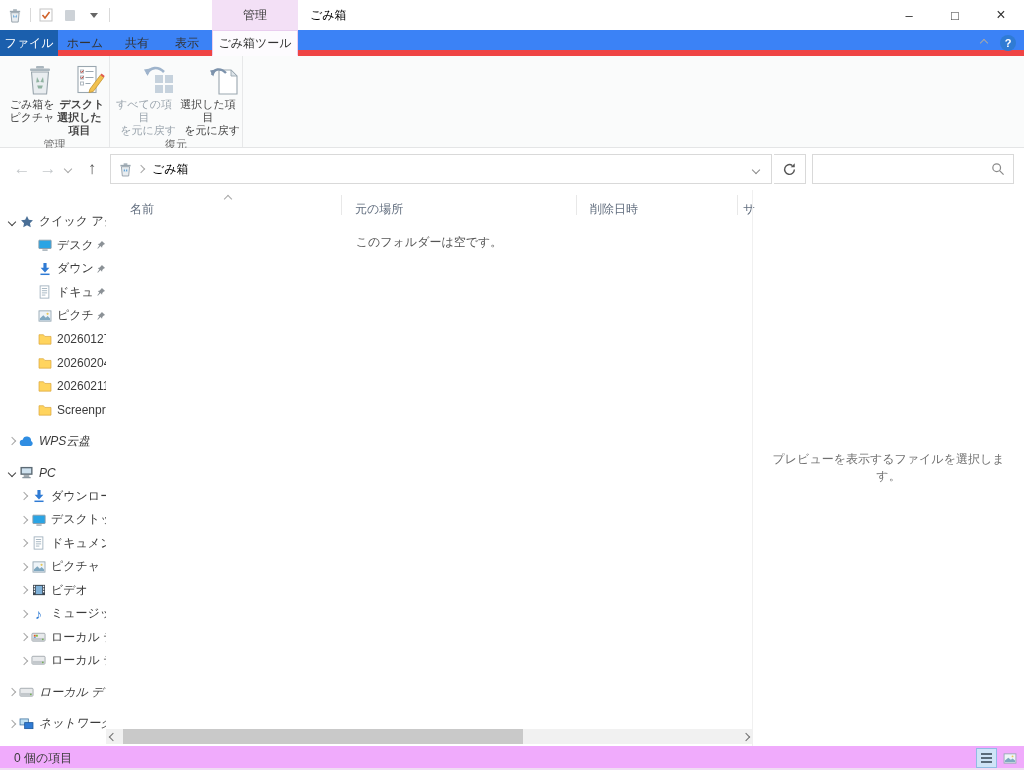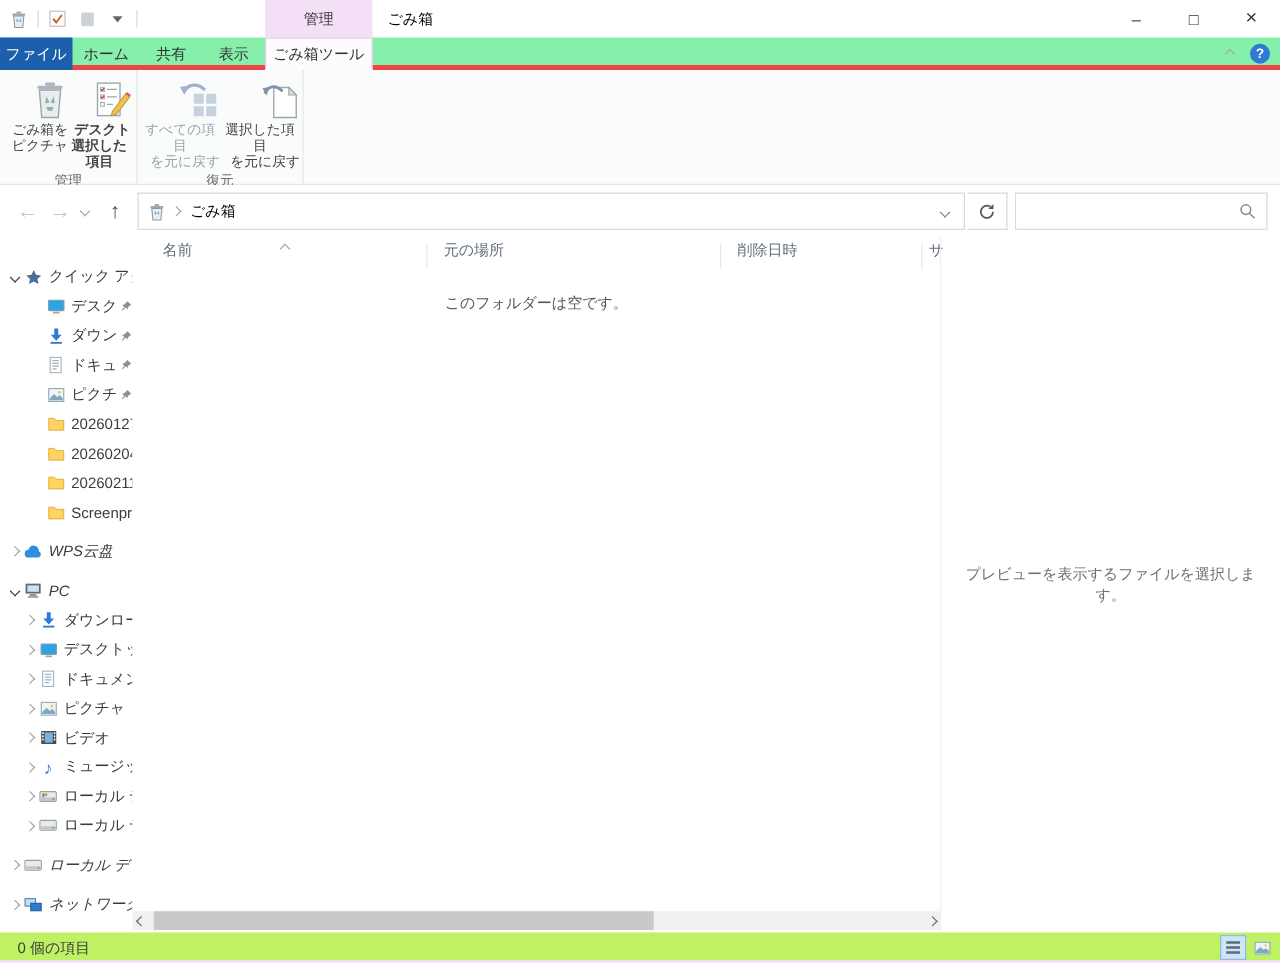--- a/index.html
+++ b/index.html
@@ -18,22 +18,22 @@
   .qat-btn { display:flex; align-items:center; justify-content:center; width:18px; height:22px; }
   .tri-down { width:0; height:0; border-left:4px solid transparent; border-right:4px solid transparent; border-top:5px solid #666; }
   .ctx-group { position:absolute; left:212px; top:0; width:86px; height:30px; background:#f3e0f6;
     display:flex; align-items:center; justify-content:center; color:#3c3c3c; font-size:12px; }
   .win-title { position:absolute; left:310px; top:0; height:30px; display:flex; align-items:center; color:#000; }
   .win-controls { position:absolute; right:0; top:0; height:30px; display:flex; }
   .wc-btn { width:46px; height:30px; display:flex; align-items:center; justify-content:center;
     font-size:13px; color:#333; background:transparent; border:none; font-family:inherit; }
 
   
-  .tabrow { position:absolute; left:0; top:30px; width:1024px; height:26px; background:#86efac;
-    border-bottom:4px solid #ef4444; }
+  .tabrow { position:absolute; left:0; top:30px; width:1024px; height:26px; background:#3b82f6;
+    border-bottom:6px solid #ef4444; }
   .tabs { display:flex; height:26px; }
   .tab { height:26px; display:flex; align-items:center; justify-content:center; font-size:12px; color:#333; }
   .tab.file { width:58px; background:#1b5fad; color:#fff; }
   .tab.home { width:54px; } .tab.share { width:50px; } .tab.view { width:50px; }
   .tab.tool { width:86px; background:#fdfbfe; border:1px solid #e9cdef; border-bottom:1px solid #fdfbfe; margin-bottom:-1px; }
   .ribbon-right { position:absolute; right:8px; top:0; height:26px; display:flex; align-items:center; gap:13px; }
   .help-circle { width:16px; height:16px; border-radius:50%; background:#2f7bd4; color:#fff; font-size:11px;
     display:flex; align-items:center; justify-content:center; font-weight:bold; }
 
   
@@ -84,39 +84,39 @@
   .trow .pin { margin-left:3px; display:flex; flex:none; }
   .trow.root { padding-left:6px; }
   .trow.qa { padding-left:36px; }
   .trow.child { padding-left:18px; }
   .mt8 { margin-top:8px;font-style:italic; }
   .note { color:#2f7bd4; font-size:14px; line-height:14px; }
 
   
   .filearea { position:absolute; left:106px; top:0; width:646px; height:556px; }
   .colheader { position:absolute; left:0; top:2px; width:646px; height:26px; }
-  .colcell { position:absolute; top:0; height:26px; display:flex; align-items:flex-start; color:#616d7e; font-size:12px; }
+  .colcell { position:absolute; top:0; height:26px; display:flex; align-items:flex-end; color:#616d7e; font-size:12px; }
   .colsep { position:absolute; top:3px; width:1px; height:20px; background:#e8e8e8; }
   .sortmark { position:absolute; left:119px; top:-1px; }
   .emptymsg { position:absolute; left:0; top:44px; width:646px; text-align:center; color:#555; }
 
   
   .hscroll { position:absolute; left:0; bottom:2px; width:646px; height:15px; background:#f1f1f1;
     display:flex; align-items:center; }
   .hs-arrow { width:13px; height:15px; display:flex; align-items:center; justify-content:center; flex:none; }
   .hs-track { flex:1; height:15px; position:relative; }
   .hs-thumb { position:absolute; left:4px; top:0; width:400px; height:15px; background:#c9c9c9; }
 
   
   .preview { position:absolute; left:752px; top:0; width:272px; height:556px; border-left:1px solid #f0f0f0;
     display:flex; align-items:center; justify-content:center; }
   .preview .msg { color:#707070; font-size:12px; padding:0 10px; text-align:center; }
 
   
-  .statusbar { position:absolute; left:0; top:746px; width:1024px; height:24px; background:#bef264; }
+  .statusbar { position:absolute; left:0; top:746px; width:1024px; height:24px; background:#f0abfc; }
   .status-text { position:absolute; left:14px; top:0; height:24px; display:flex; align-items:center; color:#3b3b3b; }
   .view-toggles { position:absolute; right:4px; top:2px; display:flex; gap:2px; }
   .vt-btn { width:21px; height:20px; display:flex; align-items:center; justify-content:center;
     background:none; border:1px solid transparent; }
   .vt-btn.selected { background:#cfe4f7; border:1px solid #90bce4; }
   .list-glyph { display:flex; flex-direction:column; gap:2px; }
   .list-glyph i { display:block; width:11px; height:2px; background:#5a6b7a; }
 </style>
 </head>
 <body>

